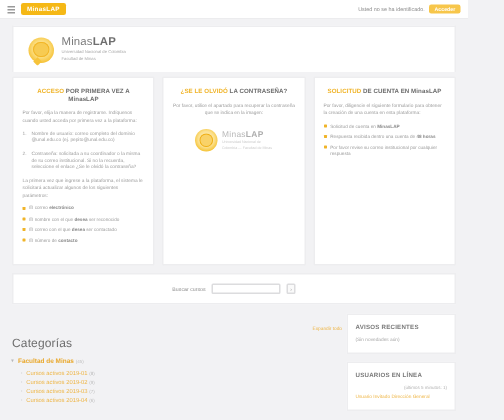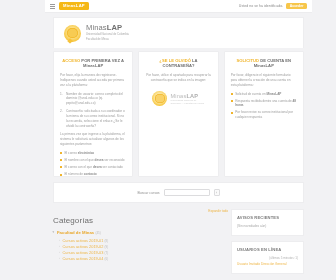--- a/index.html
+++ b/index.html
@@ -4,21 +4,21 @@
 <title>MinasLAP</title>
 <style>
   * { box-sizing: border-box; margin: 0; padding: 0; }
   html, body {
     width: 336px; height: 280px;
     font-family: "Liberation Sans", sans-serif;
     background: #f2f2f4;
     color: #4a4a4a;
     overflow: hidden;
   }
-  .page { width: 312px; height: 280px; position: relative; background: #f2f2f4; padding-left: 45px; }
+  .page { width: 312px; height: 280px; position: relative; background: #f2f2f4; }
 
   
   .navbar {
     height: 13px; background: #ffffff;
     display: flex; align-items: center;
     padding: 0 5px;
     border-bottom: 1px solid #ececee;
     position: relative; z-index: 5;
   }
   .nav-burger {
@@ -146,21 +146,21 @@
     font-family: "Liberation Sans", sans-serif;
   }
   .search-go {
     width: 6px; height: 7.5px; border: 1px solid #dcdcde; background: #fafafa;
     display: flex; align-items: center; justify-content: center;
     font-size: 3.4px; color: #a5a5a5; border-radius: 1px;
   }
 
   
   .lower {
-    margin: 6px 8px 0 8px; display: flex; gap: 3px; align-items: flex-start;
+    margin: 6px 8px 0 8px; display: flex; gap: 3px; align-items: center;
   }
   .lower-main { flex: 1 1 auto; min-width: 0; }
   .lower-side { width: 73px; flex: none; }
 
   .cat-heading {
     font-size: 8px; color: #6e6e6e; font-weight: normal;
     margin-bottom: 5px; letter-spacing: .1px;
   }
   .cat-tree { list-style: none; }
   .cat-root {

